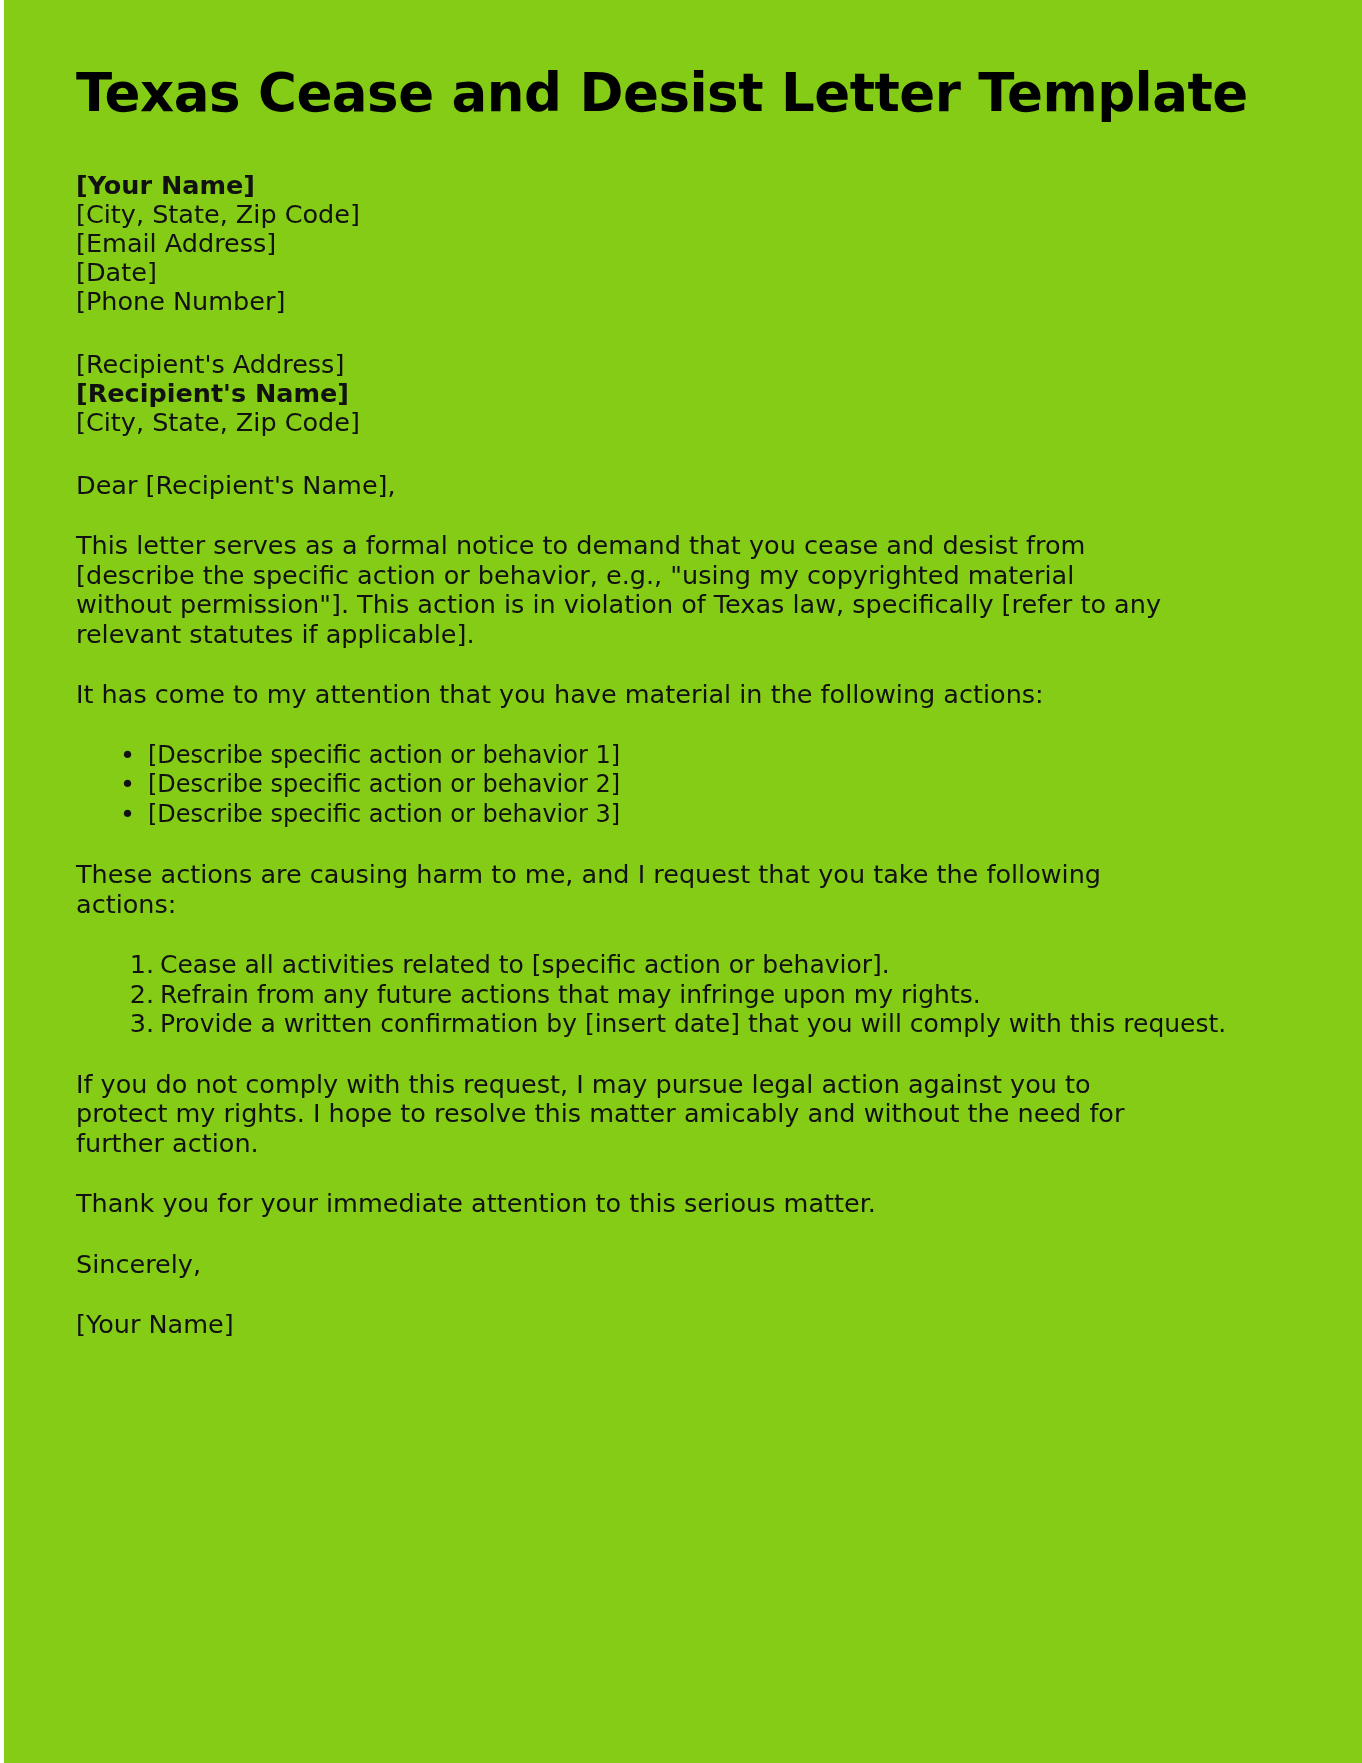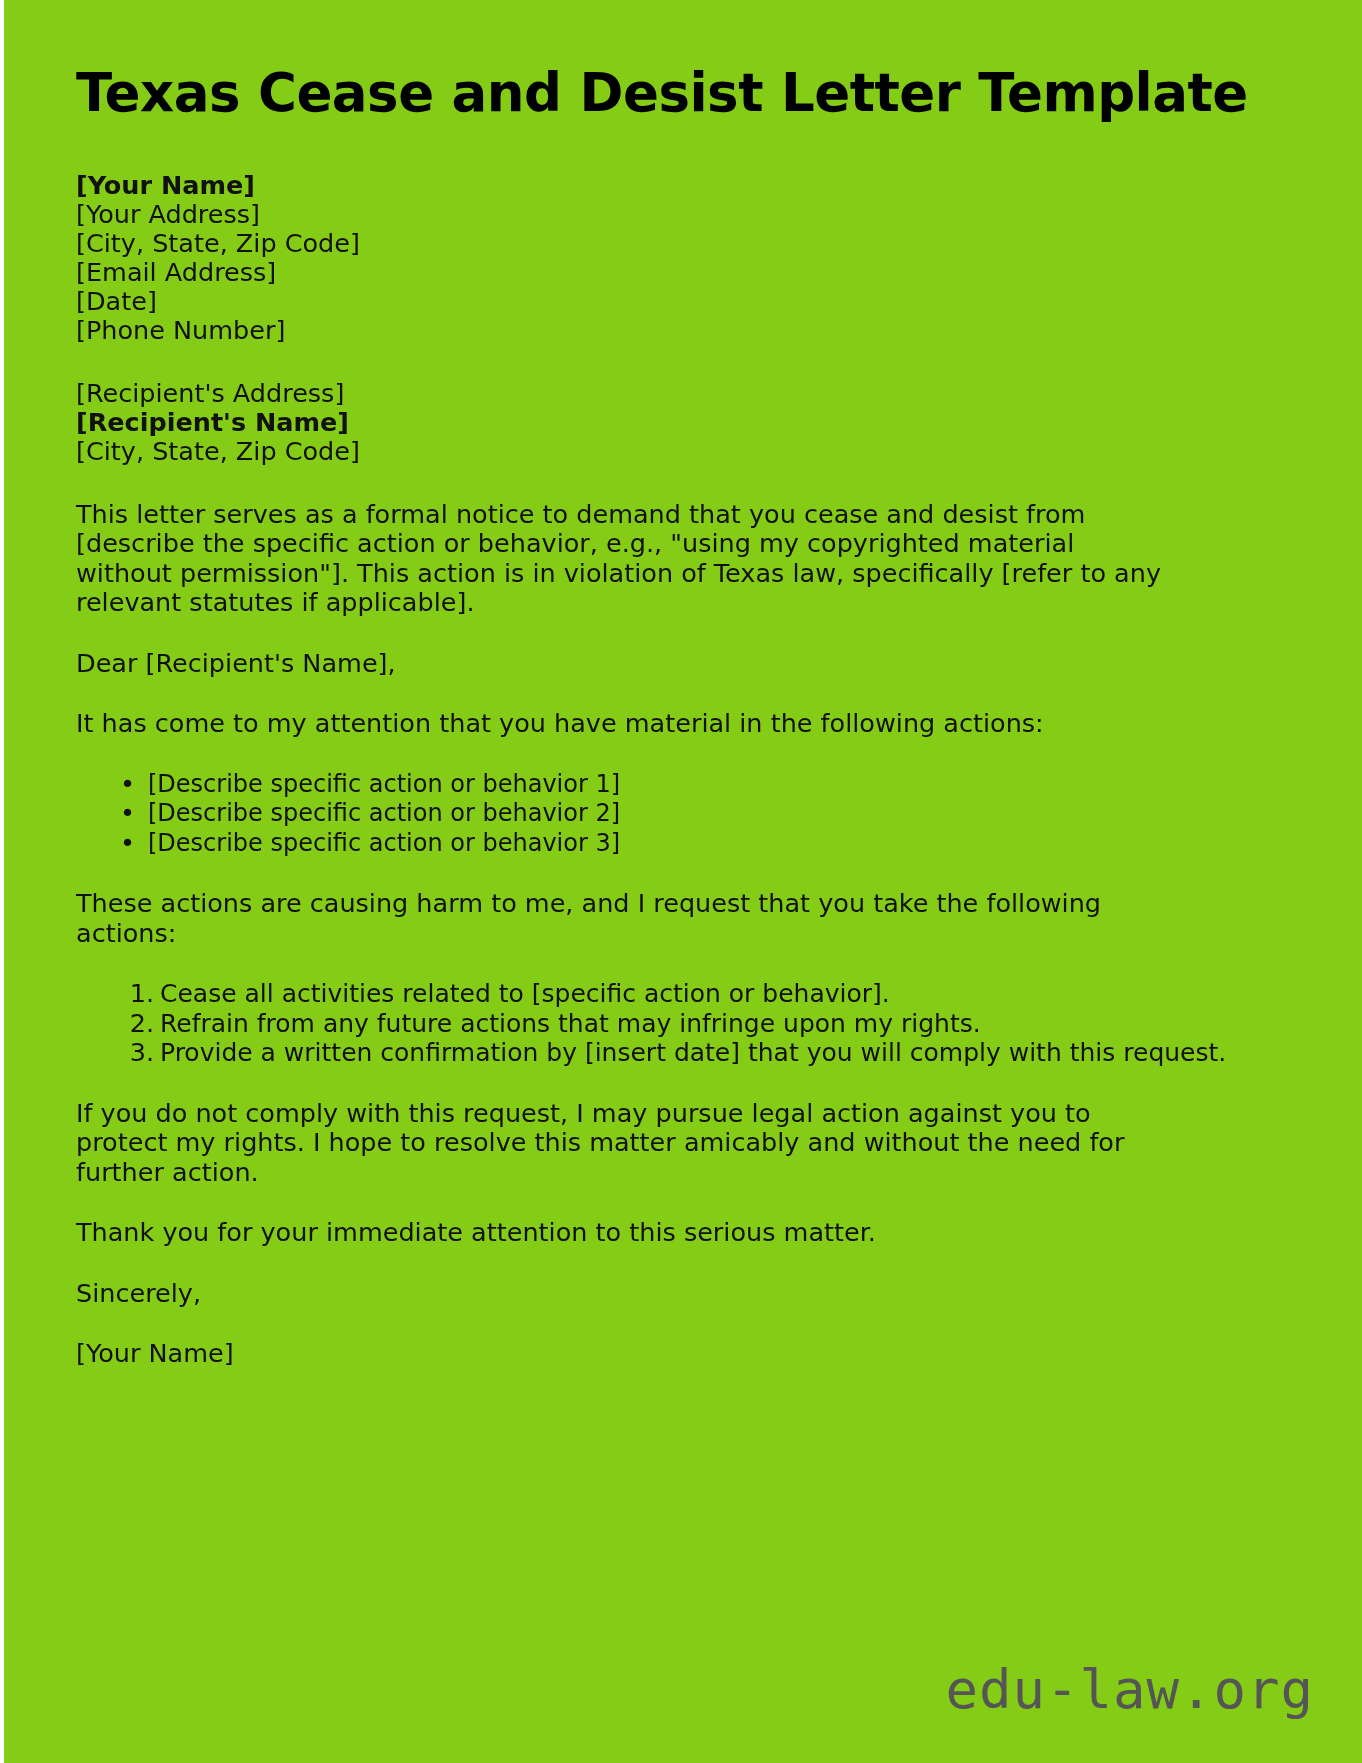--- a/index.html
+++ b/index.html
@@ -124,36 +124,35 @@
 </head>
 <body>
 
 <div class="page">
   <div class="content">
 
     <h1 class="doc-title">Texas Cease and Desist Letter Template</h1>
 
     <div class="addr-block">
       <div class="line strong">[Your Name]</div>
-      <div class="line">[Your Address]</div>
       <div class="line">[City, State, Zip Code]</div>
       <div class="line">[Email Address]</div>
       <div class="line">[Date]</div>
       <div class="line">[Phone Number]</div>
     </div>
 
     <div class="addr-block">
       <div class="line">[Recipient's Address]</div>
       <div class="line strong">[Recipient's Name]</div>
       <div class="line">[City, State, Zip Code]</div>
     </div>
 
+    <p class="para">Dear [Recipient's Name],</p>
+
     <p class="para">This letter serves as a formal notice to demand that you cease and desist from [describe the specific action or behavior, e.g., "using my copyrighted material without permission"]. This action is in violation of Texas law, specifically [refer to any relevant statutes if applicable].</p>
-
-    <p class="para">Dear [Recipient's Name],</p>
 
     <p class="para">It has come to my attention that you have material in the following actions:</p>
 
     <ul class="bullets">
       <li>[Describe specific action or behavior 1]</li>
       <li>[Describe specific action or behavior 2]</li>
       <li>[Describe specific action or behavior 3]</li>
     </ul>
 
     <p class="para">These actions are causing harm to me, and I request that you take the following actions:</p>
@@ -167,14 +166,13 @@
     <p class="para">If you do not comply with this request, I may pursue legal action against you to protect my rights. I hope to resolve this matter amicably and without the need for further action.</p>
 
     <p class="para">Thank you for your immediate attention to this serious matter.</p>
 
     <p class="para">Sincerely,</p>
 
     <p class="para">[Your Name]</p>
 
   </div>
 
-  <div class="watermark">edu-law.org</div>
 </div>
 
 </body></html>

